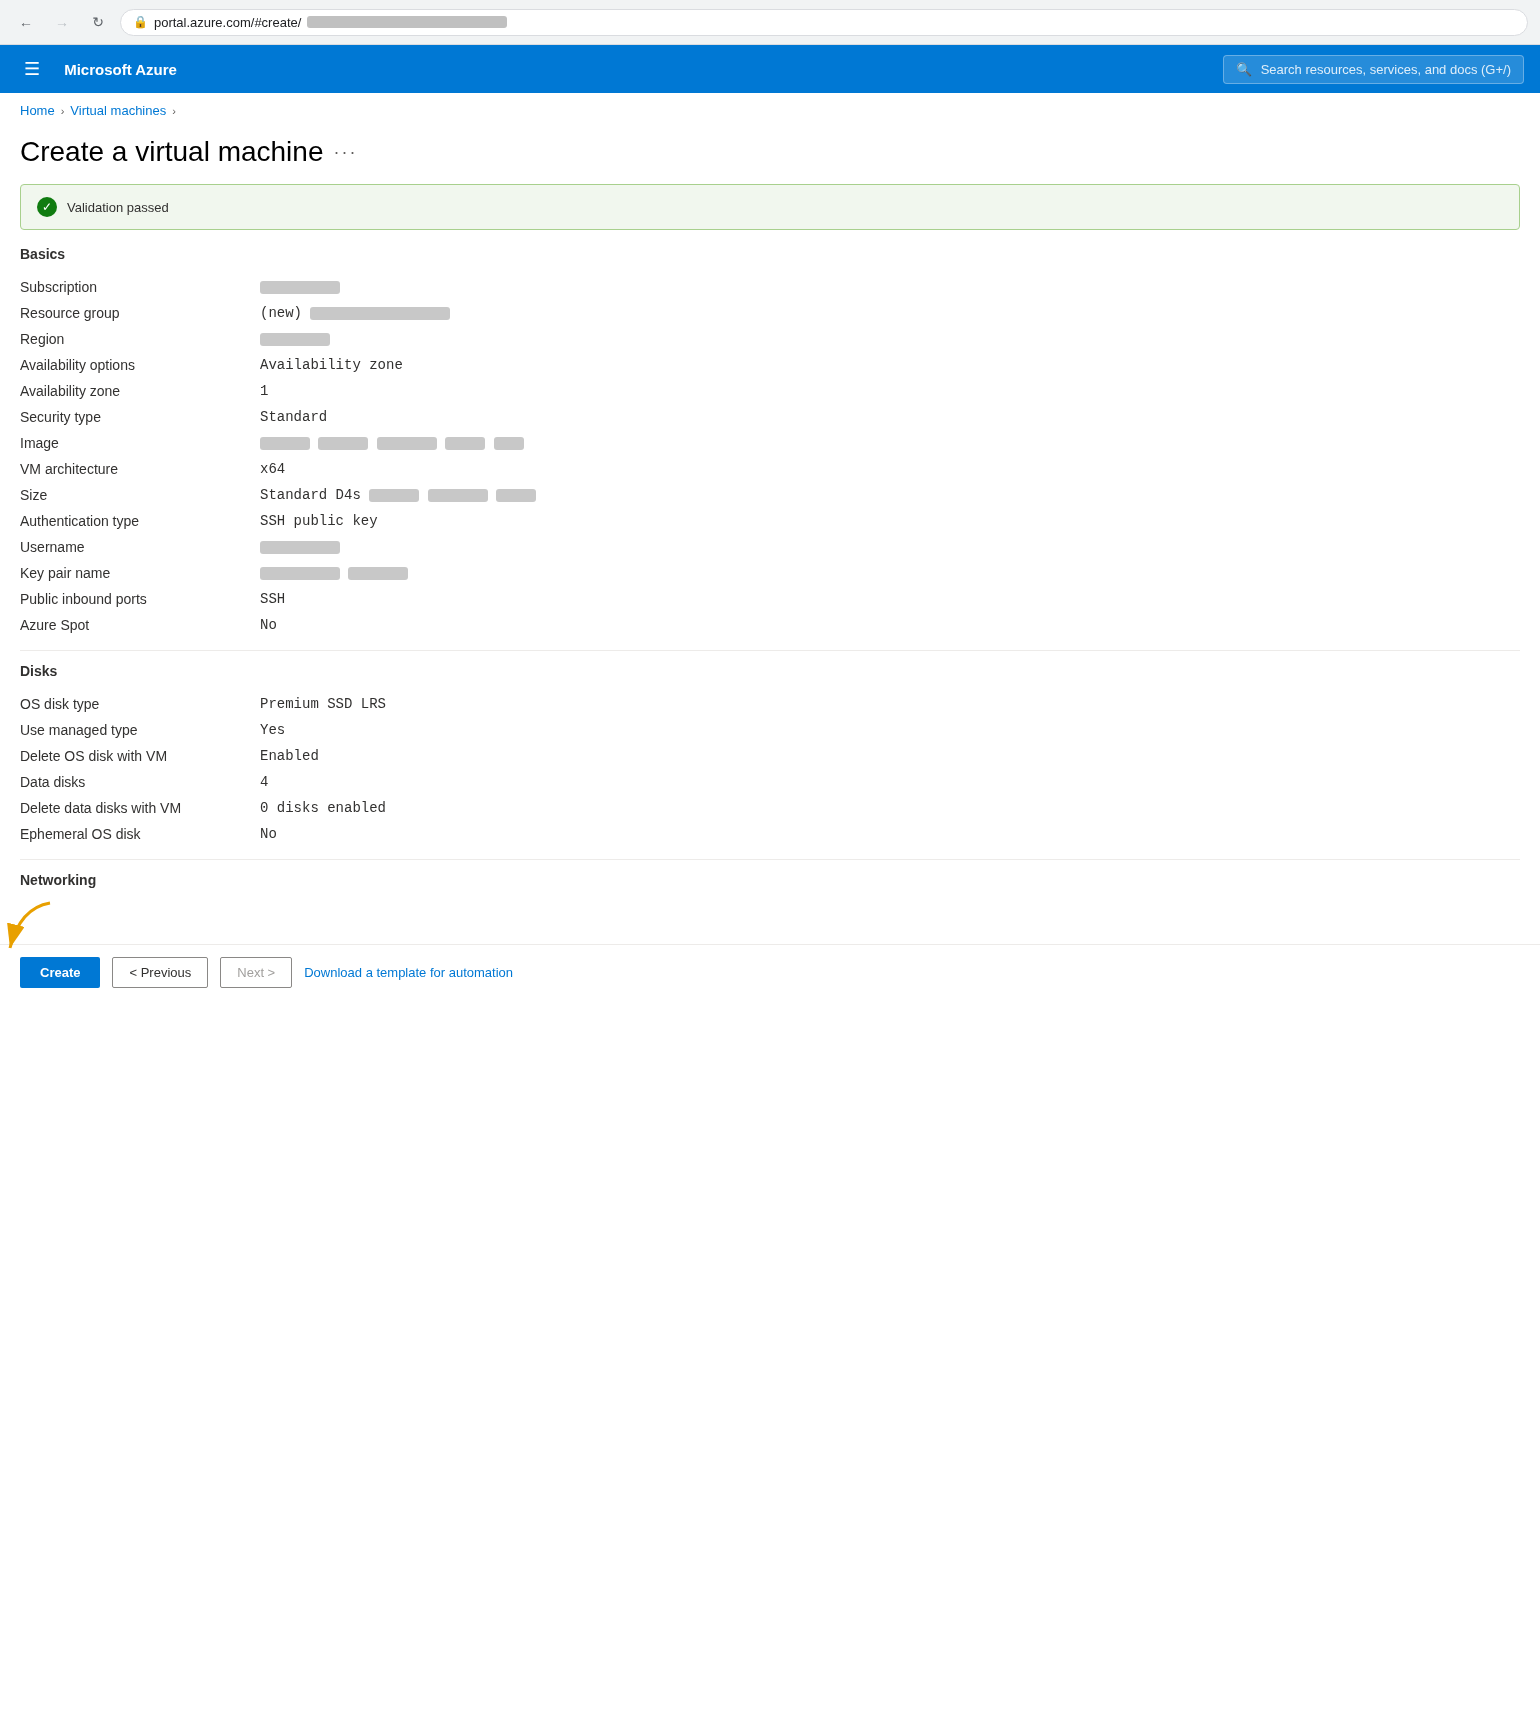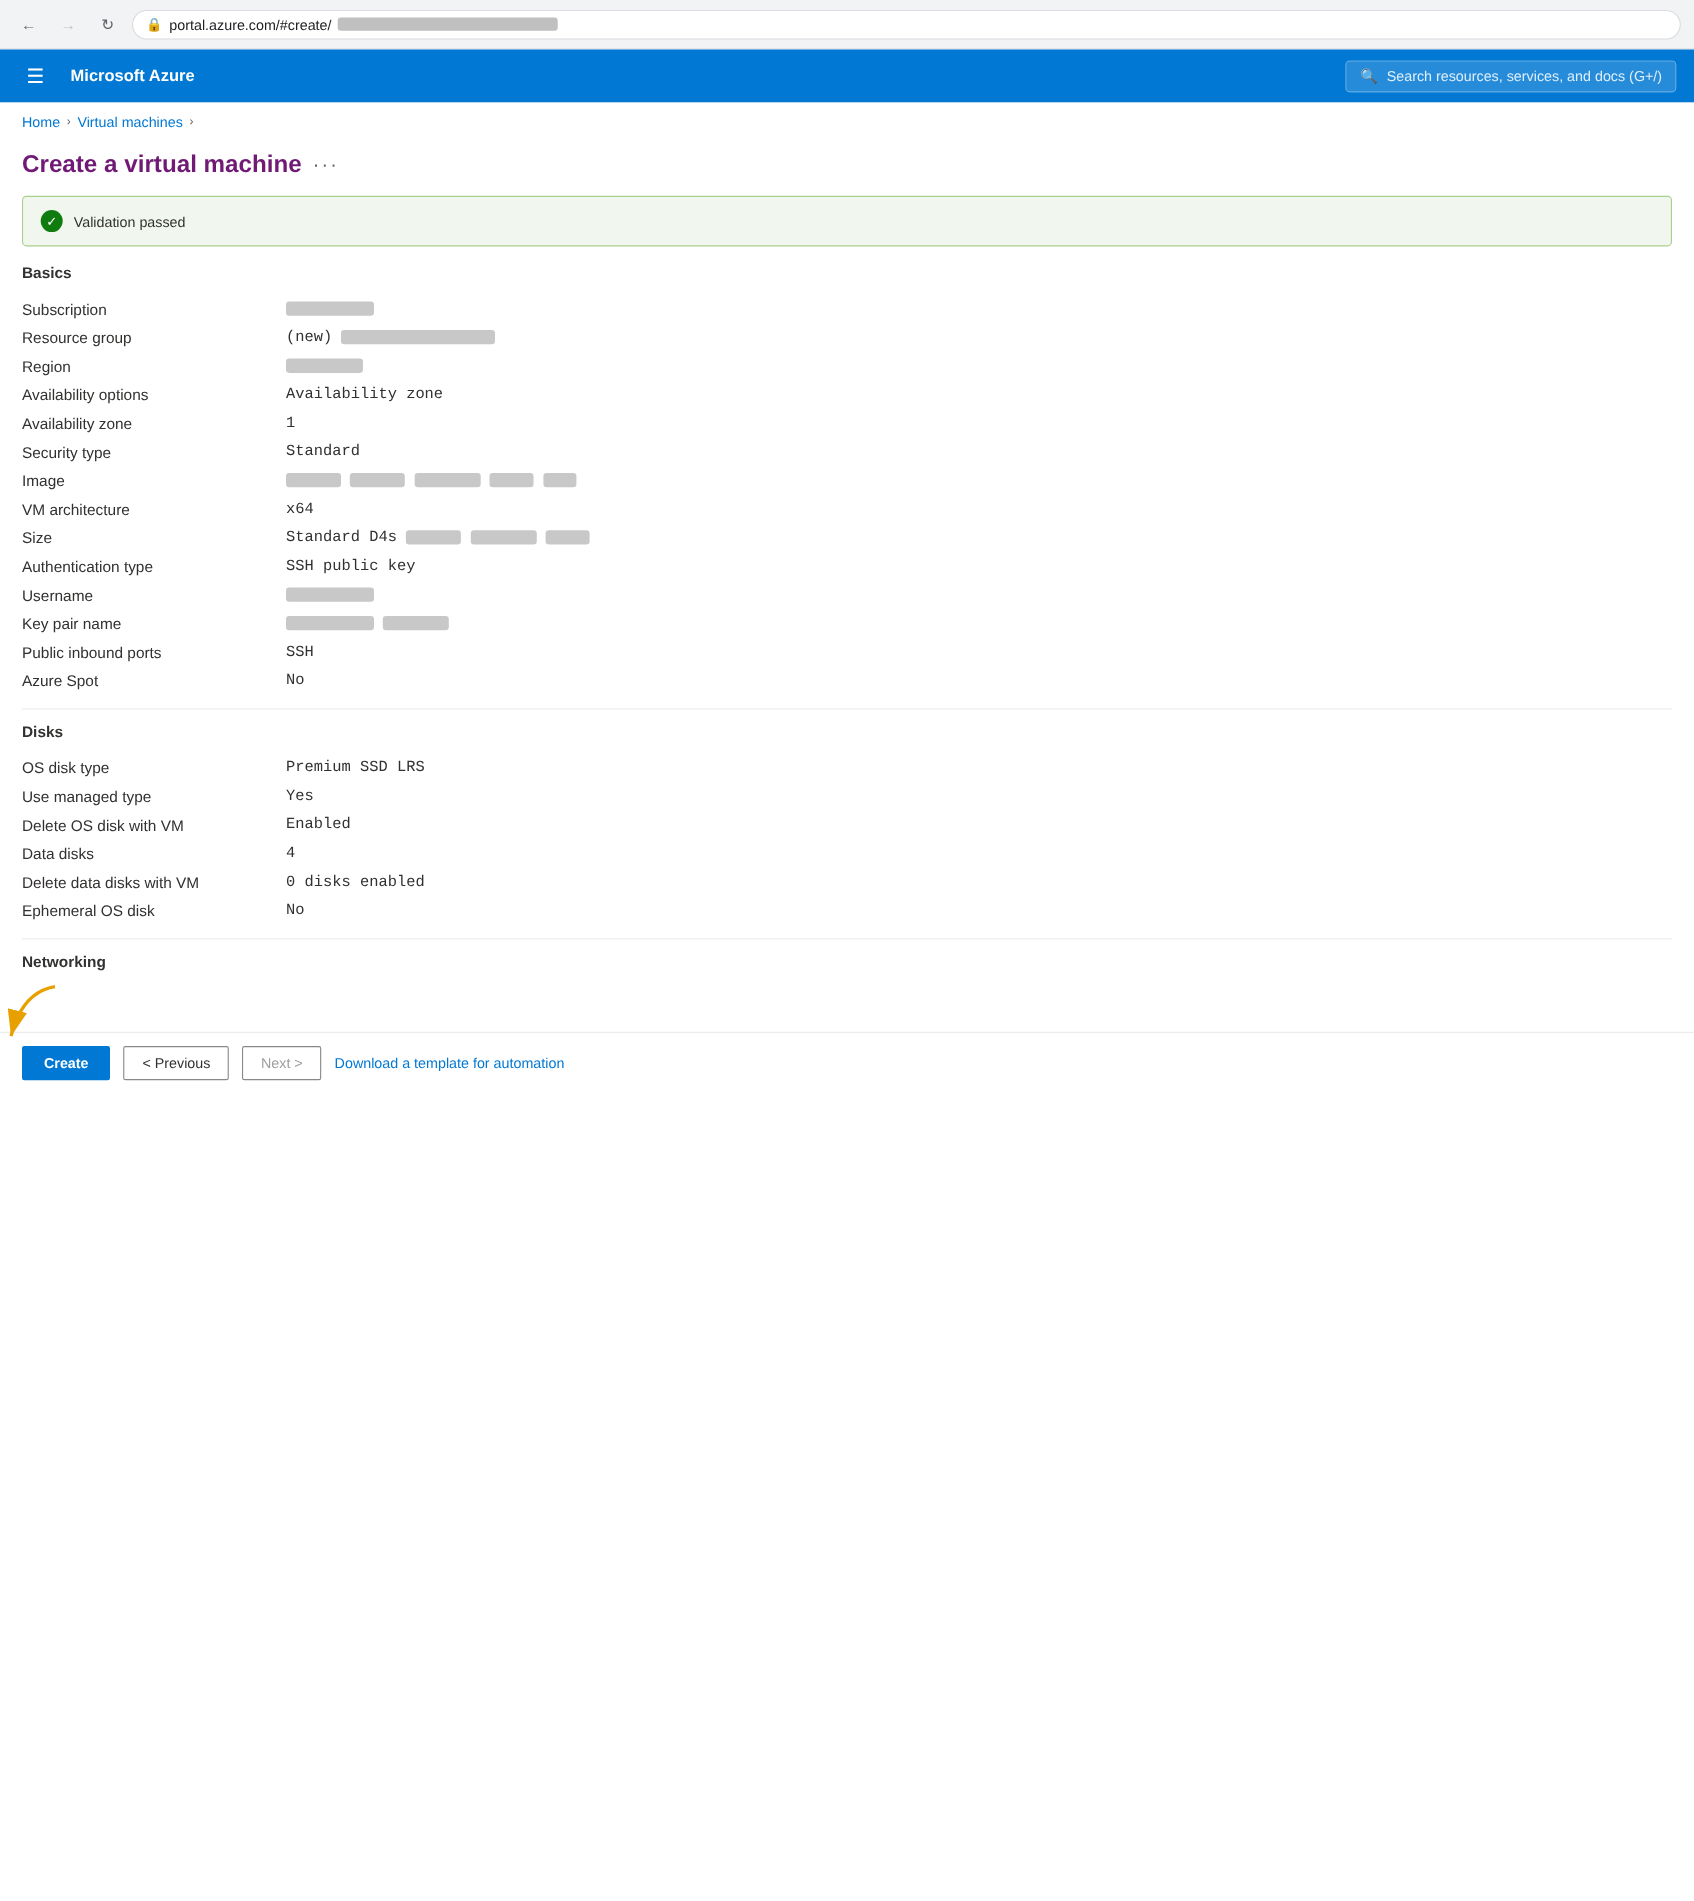--- a/index.html
+++ b/index.html
@@ -85,23 +85,23 @@
     .breadcrumb-sep { color: #605e5c; font-size: 11px; }
 
     
     .page-header {
       padding: 8px 20px 16px;
       display: flex;
       align-items: center;
       gap: 10px;
     }
     .page-title {
-      font-size: 22px;
-      font-weight: 700;
-      color: #701a75;
+      font-size: 28px;
+      font-weight: 400;
+      color: #000000;
     }
     .page-more-btn {
       font-size: 18px;
       color: #605e5c;
       cursor: pointer;
       letter-spacing: 2px;
     }
 
     
     .validation-banner {

